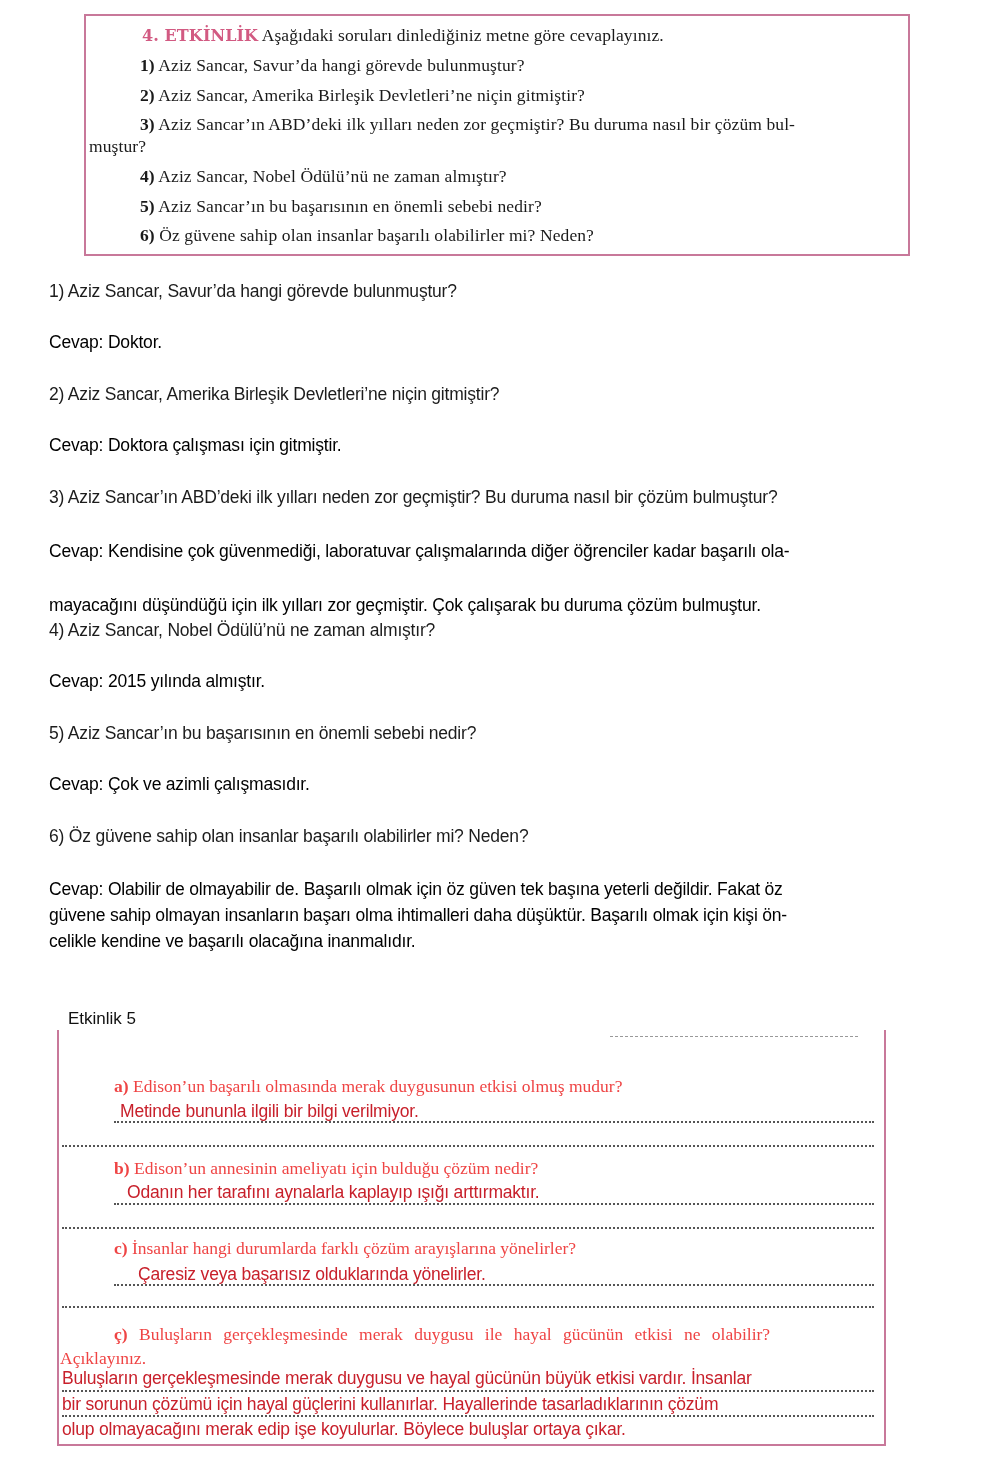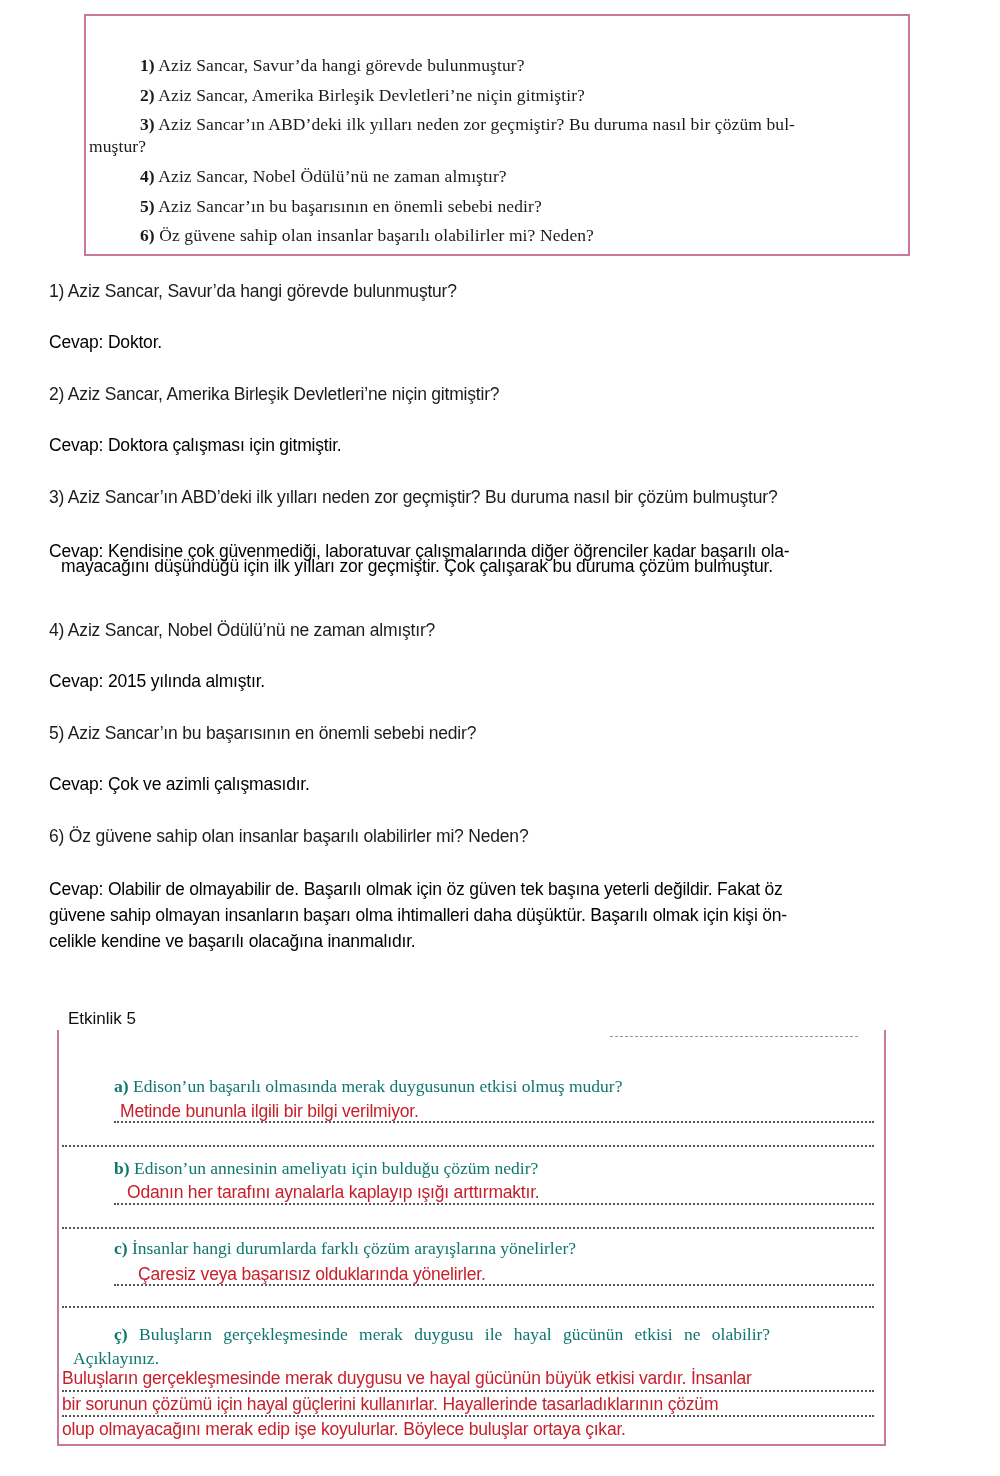--- a/index.html
+++ b/index.html
@@ -29,29 +29,33 @@
   
   #box5 {
     position:absolute; left:57px; top:1030px; width:829px; height:416px;
     border-left:2px solid #c8789a; border-right:2px solid #c8789a; border-bottom:2px solid #c8789a;
     box-sizing:border-box;
   }
   #box5-topdash {
     position:absolute; left:610px; top:1036px; width:248px; height:0;
     border-top:1px dashed #999;
   }
-  .b5q { position:absolute; font-family:"Liberation Serif","DejaVu Serif",serif; font-size:17.5px; color:#0f766e; white-space:nowrap; }
+  .b5q { position:absolute; font-family:"Liberation Serif","DejaVu Serif",serif; font-size:17.5px; color:#ef4444; white-space:nowrap; }
   .b5q b { font-weight:bold; }
   .b5a { position:absolute; font-family:"Liberation Sans",sans-serif; font-size:17.5px; color:#c8202b; white-space:nowrap; letter-spacing:-0.2px; }
   .dots { position:absolute; height:0; border-top:2px dotted #555; }
 </style>
 </head>
 <body>
 
 <div id="box4">
+  <div class="line" style="top:9px;left:56px;">
+    <span class="title-num">4. ETKİNLİK</span>
+    <span>Aşağıdaki soruları dinlediğiniz metne göre cevaplayınız.</span>
+  </div>
   <div class="line" style="top:39px;">
     <span class="qnum">1)</span>
     <span>Aziz Sancar, Savur’da hangi görevde bulunmuştur?</span>
   </div>
   <div class="line" style="top:69px;">
     <span class="qnum">2)</span>
     <span>Aziz Sancar, Amerika Birleşik Devletleri’ne niçin gitmiştir?</span>
   </div>
   <div class="line" style="top:98px;">
     <span class="qnum">3)</span>
@@ -73,21 +77,21 @@
 </div>
 
 <div class="qa q" style="top:281px;">1) Aziz Sancar, Savur’da hangi görevde bulunmuştur?</div>
 <div class="qa a" style="top:332px;">Cevap: Doktor.</div>
 
 <div class="qa q" style="top:384px;">2) Aziz Sancar, Amerika Birleşik Devletleri’ne niçin gitmiştir?</div>
 <div class="qa a" style="top:435px;">Cevap: Doktora çalışması için gitmiştir.</div>
 
 <div class="qa q" style="top:487px;">3) Aziz Sancar’ın ABD’deki ilk yılları neden zor geçmiştir? Bu duruma nasıl bir çözüm bulmuştur?</div>
 <div class="qa a" style="top:541px;">Cevap: Kendisine çok güvenmediği, laboratuvar çalışmalarında diğer öğrenciler kadar başarılı ola-</div>
-<div class="qa a" style="top:556px;margin-left:12px;">mayacağını düşündüğü için ilk yılları zor geçmiştir. Çok çalışarak bu duruma çözüm bulmuştur.</div>
+<div class="qa a" style="top:595px;">mayacağını düşündüğü için ilk yılları zor geçmiştir. Çok çalışarak bu duruma çözüm bulmuştur.</div>
 
 <div class="qa q" style="top:620px;">4) Aziz Sancar, Nobel Ödülü’nü ne zaman almıştır?</div>
 <div class="qa a" style="top:671px;">Cevap: 2015 yılında almıştır.</div>
 
 <div class="qa q" style="top:723px;">5) Aziz Sancar’ın bu başarısının en önemli sebebi nedir?</div>
 <div class="qa a" style="top:774px;">Cevap: Çok ve azimli çalışmasıdır.</div>
 
 <div class="qa q" style="top:826px;">6) Öz güvene sahip olan insanlar başarılı olabilirler mi? Neden?</div>
 <div class="qa a" style="top:879px;">Cevap: Olabilir de olmayabilir de. Başarılı olmak için öz güven tek başına yeterli değildir. Fakat öz</div>
 <div class="qa a" style="top:905px;">güvene sahip olmayan insanların başarı olma ihtimalleri daha düşüktür. Başarılı olmak için kişi ön-</div>
@@ -119,18 +123,18 @@
   <span>İnsanlar hangi durumlarda farklı çözüm arayışlarına yönelirler?</span>
 </div>
 <div class="b5a" style="left:138px;top:1264px;">Çaresiz veya başarısız olduklarında yönelirler.</div>
 <div class="dots" style="left:114px;top:1284px;width:760px;"></div>
 <div class="dots" style="left:62px;top:1306px;width:812px;"></div>
 
 <div class="b5q" style="left:114px;top:1324px;word-spacing:7px;">
   <b>ç)</b>
   <span>Buluşların gerçekleşmesinde merak duygusu ile hayal gücünün etkisi ne olabilir?</span>
 </div>
-<div class="b5q" style="left:73px;top:1348px;">Açıklayınız.</div>
+<div class="b5q" style="left:60px;top:1348px;">Açıklayınız.</div>
 <div class="b5a" style="left:62px;top:1368px;">Buluşların gerçekleşmesinde merak duygusu ve hayal gücünün büyük etkisi vardır. İnsanlar</div>
 <div class="dots" style="left:62px;top:1390px;width:812px;"></div>
 <div class="b5a" style="left:62px;top:1394px;">bir sorunun çözümü için hayal güçlerini kullanırlar. Hayallerinde tasarladıklarının çözüm</div>
 <div class="dots" style="left:62px;top:1415px;width:812px;"></div>
 <div class="b5a" style="left:62px;top:1419px;">olup olmayacağını merak edip işe koyulurlar. Böylece buluşlar ortaya çıkar.</div>
 
 </body></html>

